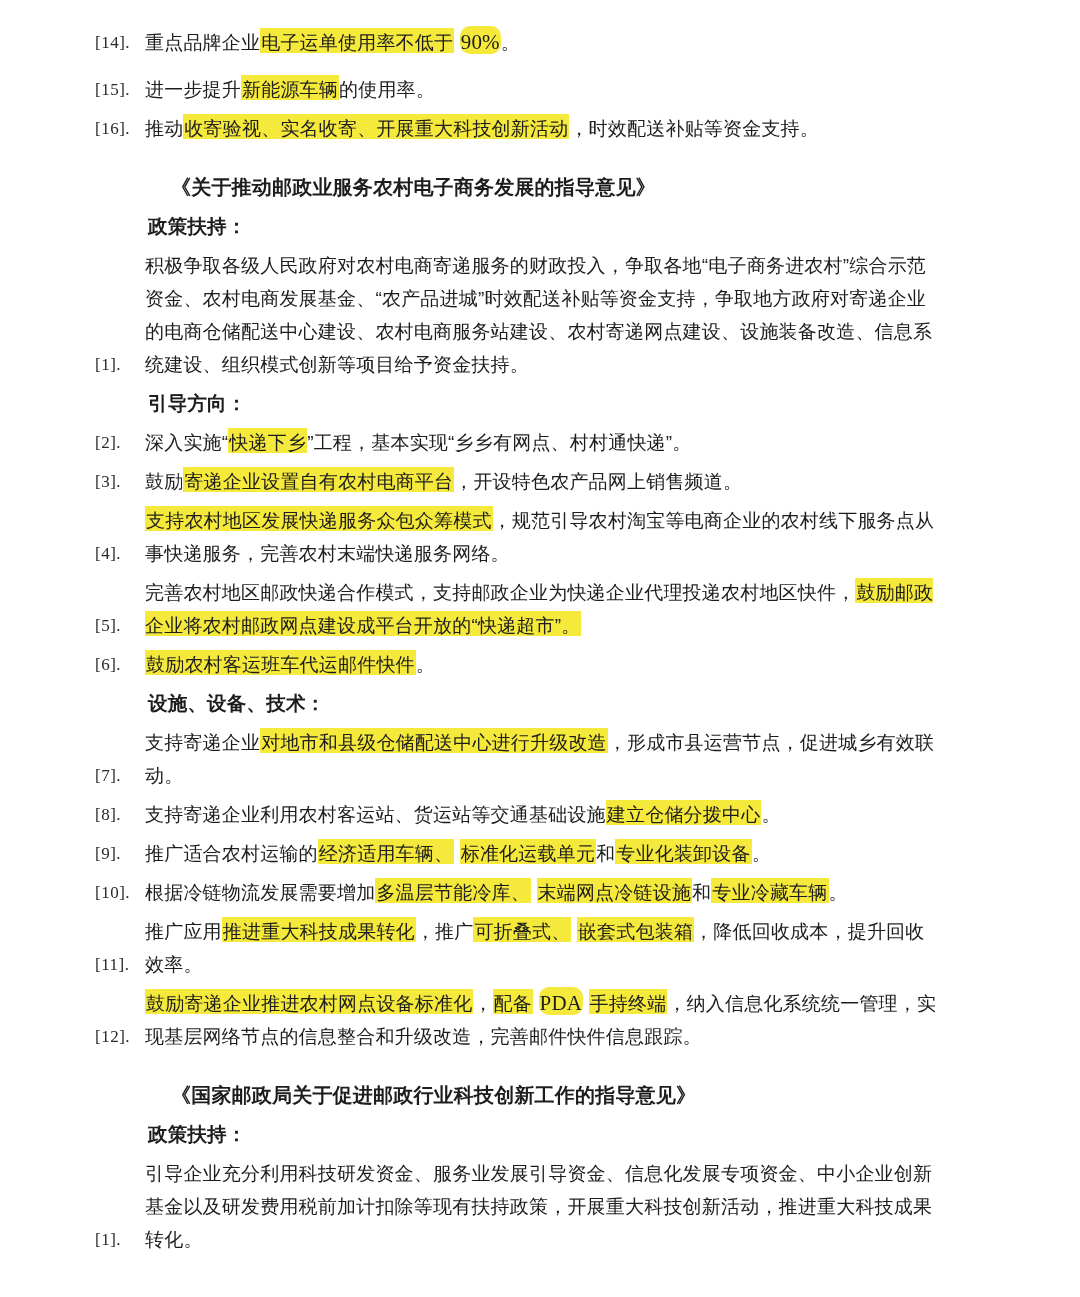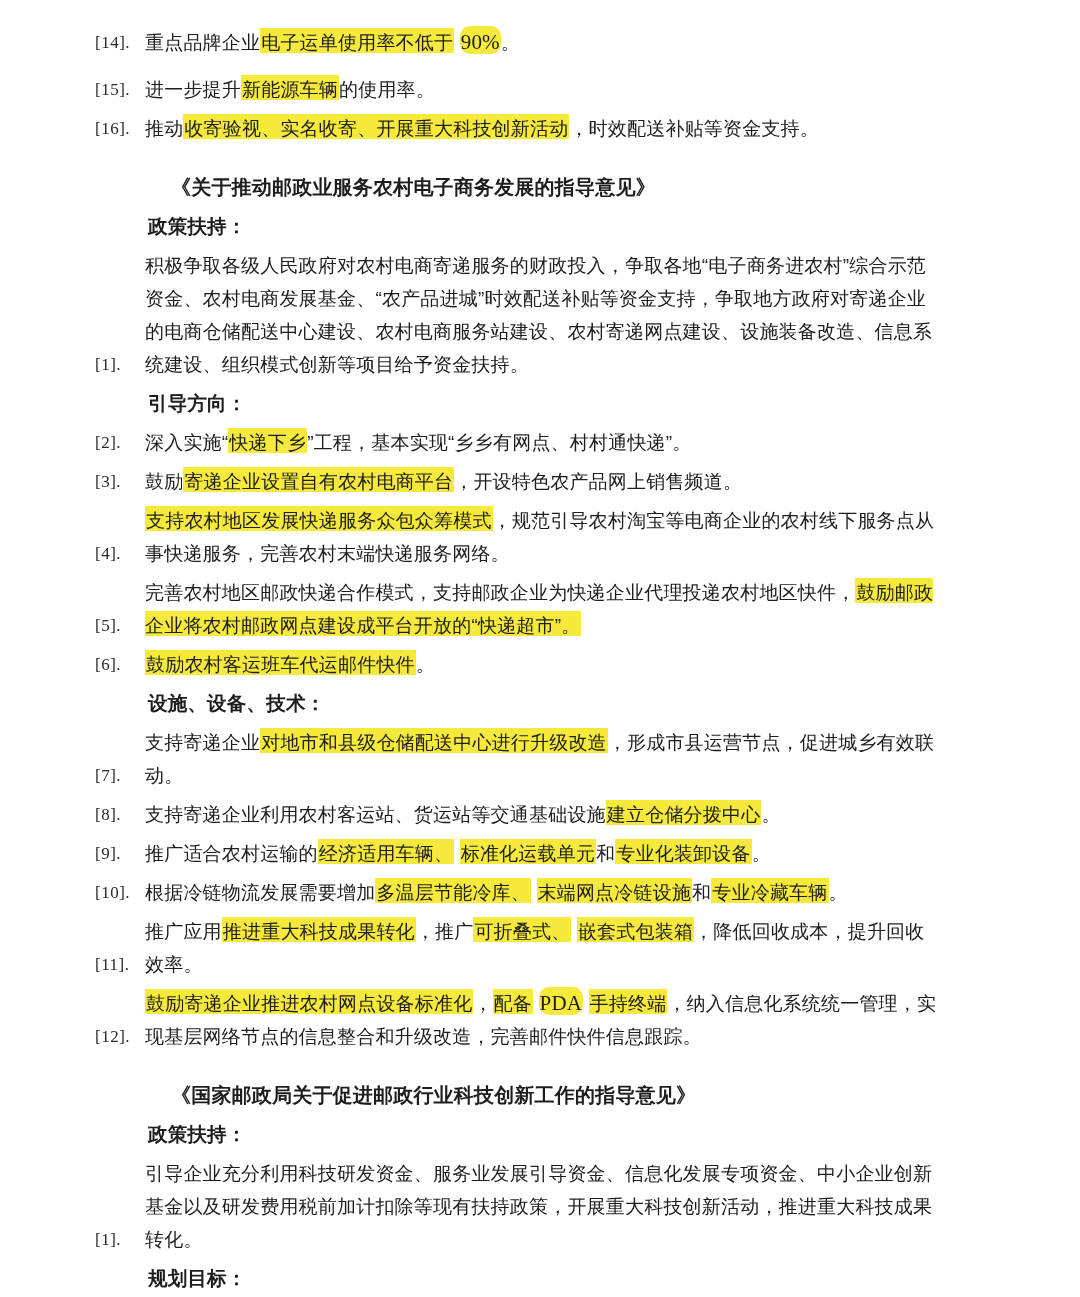--- a/index.html
+++ b/index.html
@@ -146,17 +146,14 @@
       <div class="row title">
         <p class="content">《国家邮政局关于促进邮政行业科技创新工作的指导意见》</p>
       </div>
       <div class="row heading">
         <p class="content">政策扶持：</p>
       </div>
       <div class="row item">
         <span class="num">[1].</span>
         <p class="content"><span class="plain">引导企业充分利用科技研发资金、服务业发展引导资金、信息化发展专项资金、中小企业创新基金以及研发费用税前加计扣除等现有扶持政策，开展重大科技创新活动，推进重大科技成果转化。</span></p>
       </div>
-      <div class="row heading">
-        <p class="content">规划目标：</p>
-      </div>
     </div>
 </div>
 
 </body></html>

